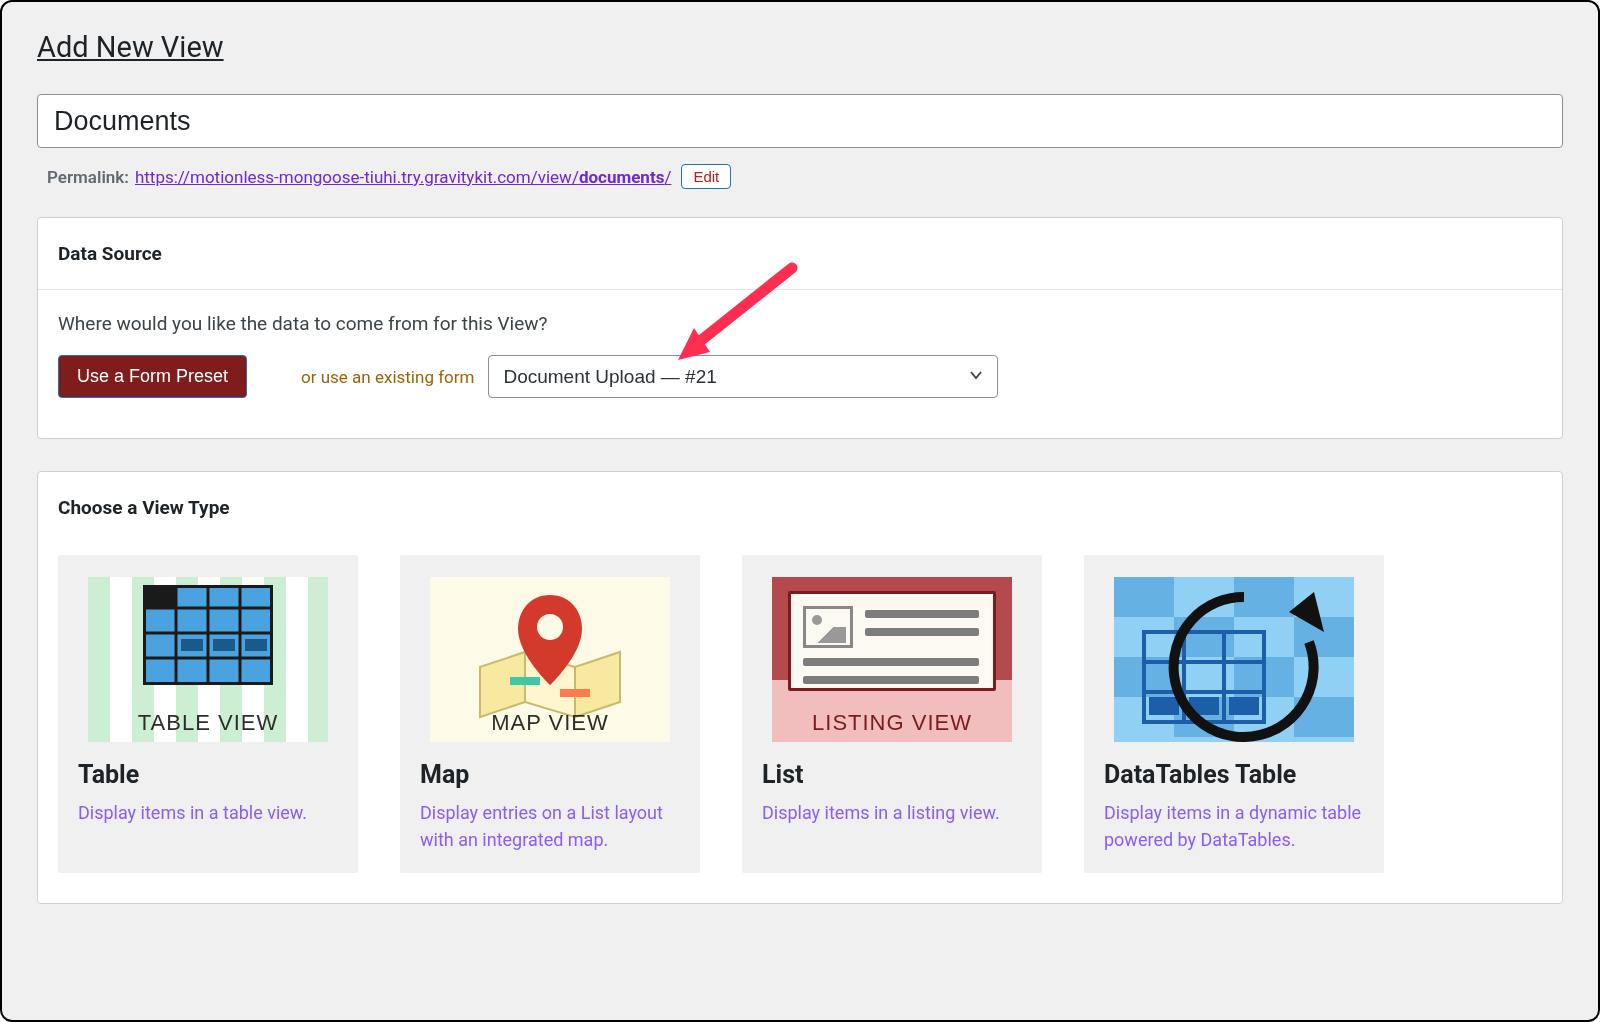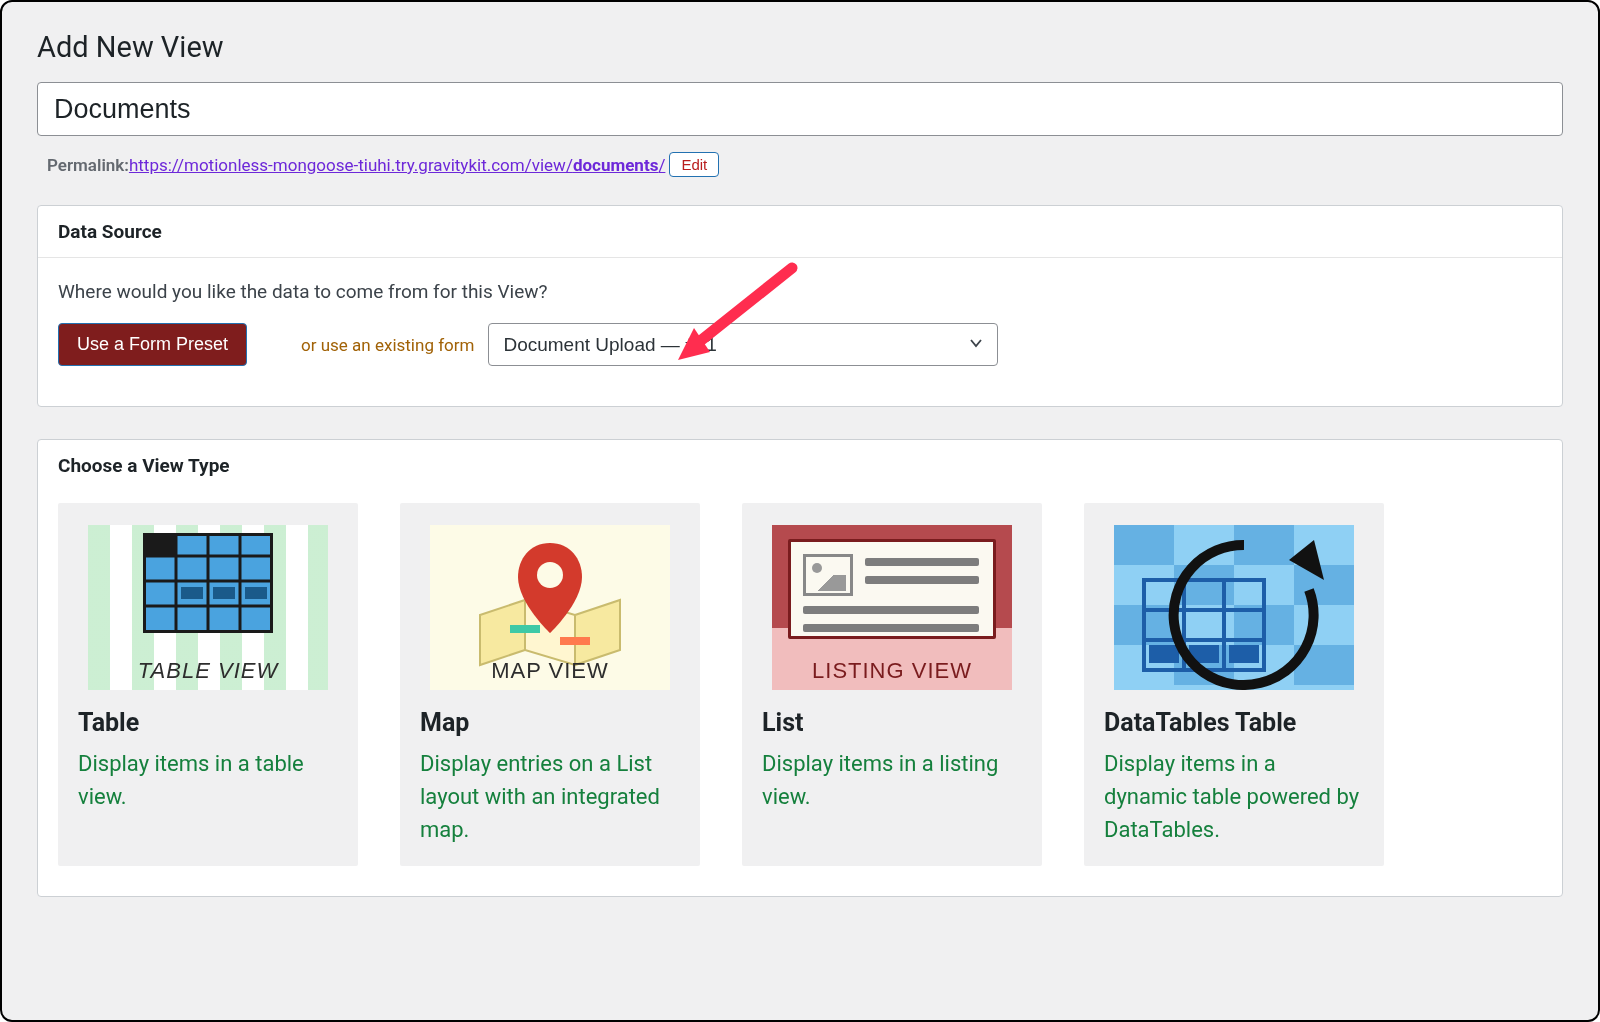--- a/index.html
+++ b/index.html
@@ -15,38 +15,40 @@
       border-radius: 12px;
       background: #f0f0f1;
       padding: 20px 35px;
       position: relative;
       overflow: hidden;
     }
     .page-title {
       font-size: 29px;
       font-weight: 400;
       color: #1d2327;
-      margin: 8px 0 18px 0;
+      margin: 8px 0 30px 0;
+      text-decoration: underline;
     }
     .title-input {
       width: 100%;
       font-size: 27px;
       padding: 10px 16px;
       border: 1px solid #8c8f94;
       border-radius: 4px;
       background: #fff;
       color: #1d2327;
       line-height: 1.2;
     }
     .permalink-row {
       margin: 16px 0 28px 10px;
       font-size: 17px;
       color: #646970;
       display: flex;
       align-items: center;
+      gap: 6px;
     }
     .permalink-label { font-weight: 600; color: #646970; }
     .permalink-link {
       color: #6d28d9;
       text-decoration: underline;
       text-align: center;
     }
     .permalink-link .slug { font-weight: 700; }
     .edit-button {
       font-size: 15px;
@@ -58,21 +60,21 @@
       margin-left: 4px;
       cursor: pointer;
     }
     .panel {
       background: #fff;
       border: 1px solid #ccd0d4;
       border-radius: 4px;
       margin-bottom: 32px;
     }
     .panel-header {
-      padding: 14px 20px;
+      padding: 24px 20px;
       border-bottom: 1px solid #e5e5e5;
       font-size: 19px;
       font-weight: 700;
     }
     .panel-body { padding: 22px 20px 40px 20px; }
     .prompt-text {
       font-size: 19px;
       color: #3c434a;
       margin-bottom: 20px;
     }
@@ -144,27 +146,27 @@
       font-family: "Helvetica Neue", Arial, sans-serif;
       font-weight: 400;
     }
     .card h3 {
       font-size: 25px;
       font-weight: 700;
       padding: 0 20px 10px 20px;
       color: #1d2327;
     }
     .card p {
-      font-size: 22px;
+      font-size: 18px;
       line-height: 1.5;
       padding: 0 20px;
-      color: #15803d;
-    }
-    
-    .thumb-table { background: linear-gradient(#fff,#fff); font-style: italic; }
+      color: #8b5cf6;
+    }
+    
+    .thumb-table { background: linear-gradient(#fff,#fff); }
     .thumb-table .stripes {
       position:absolute; inset:0;
       background:
         repeating-linear-gradient(90deg, #c3eccb 0 22px, #fff 22px 44px);
       opacity:0.85;
     }
     .thumb-table .grid {
       position:absolute; left:50%; top:8px; transform:translateX(-50%);
       width:130px; height:100px;
     }

